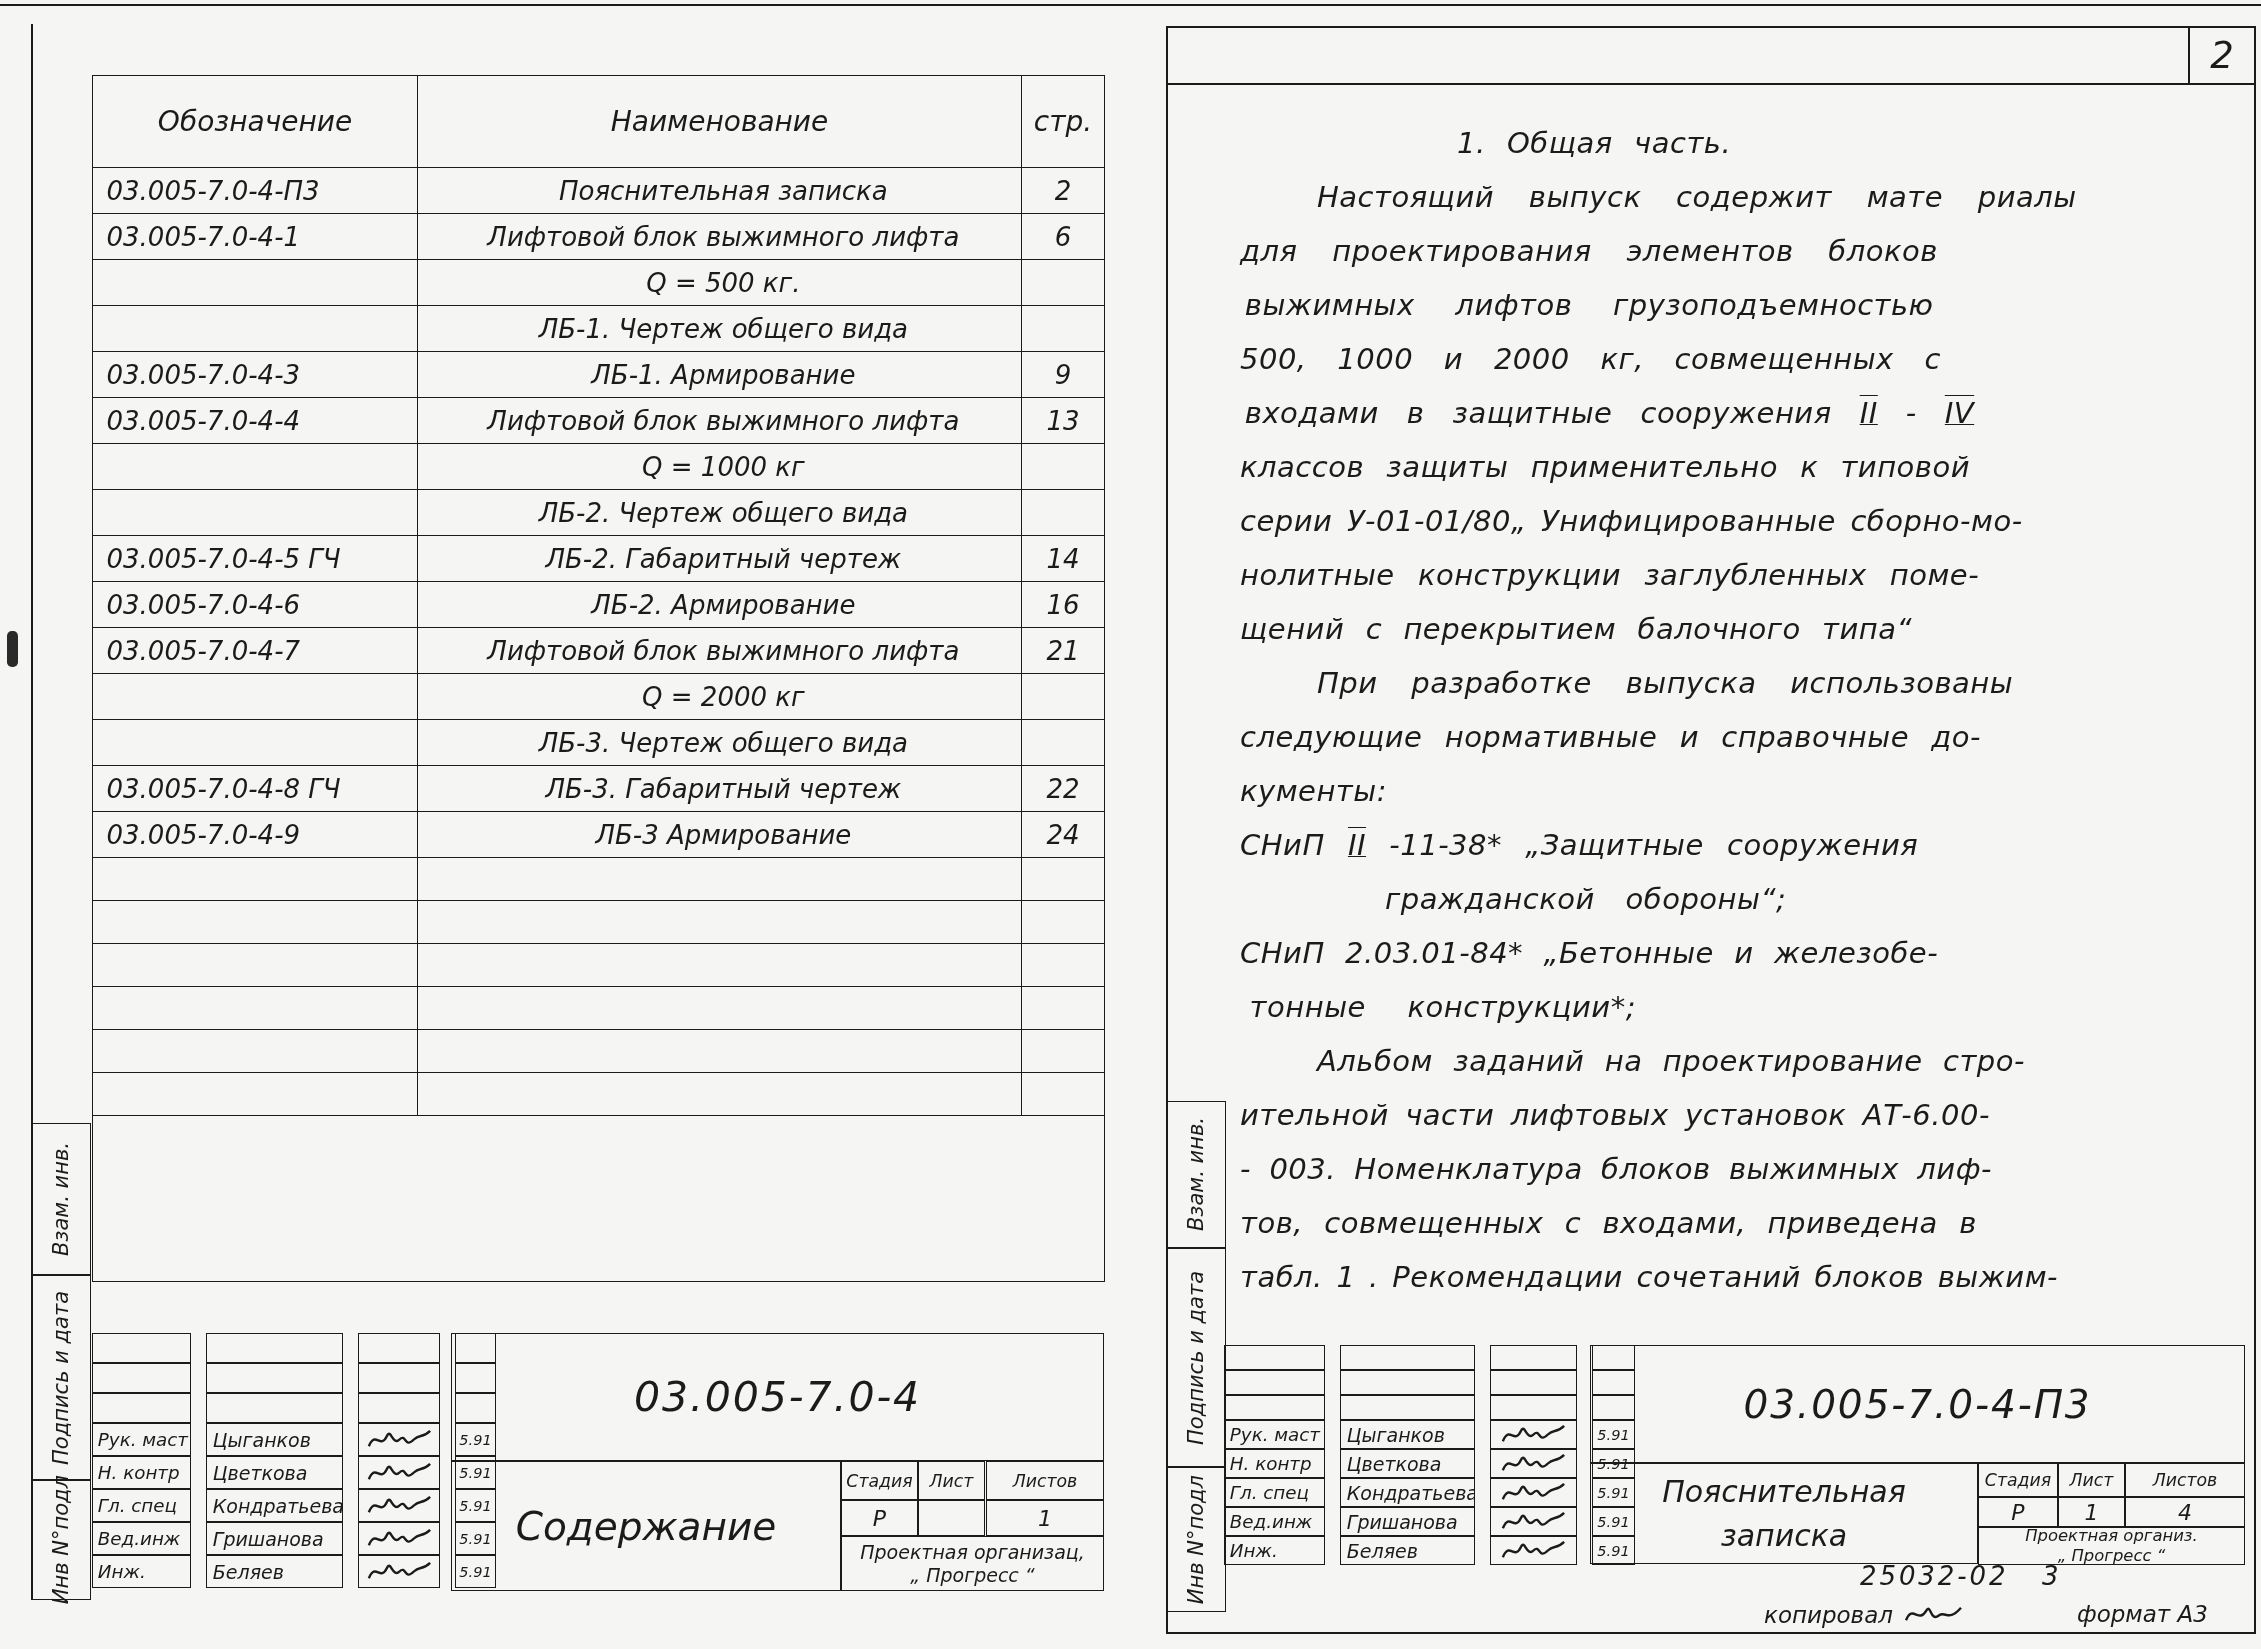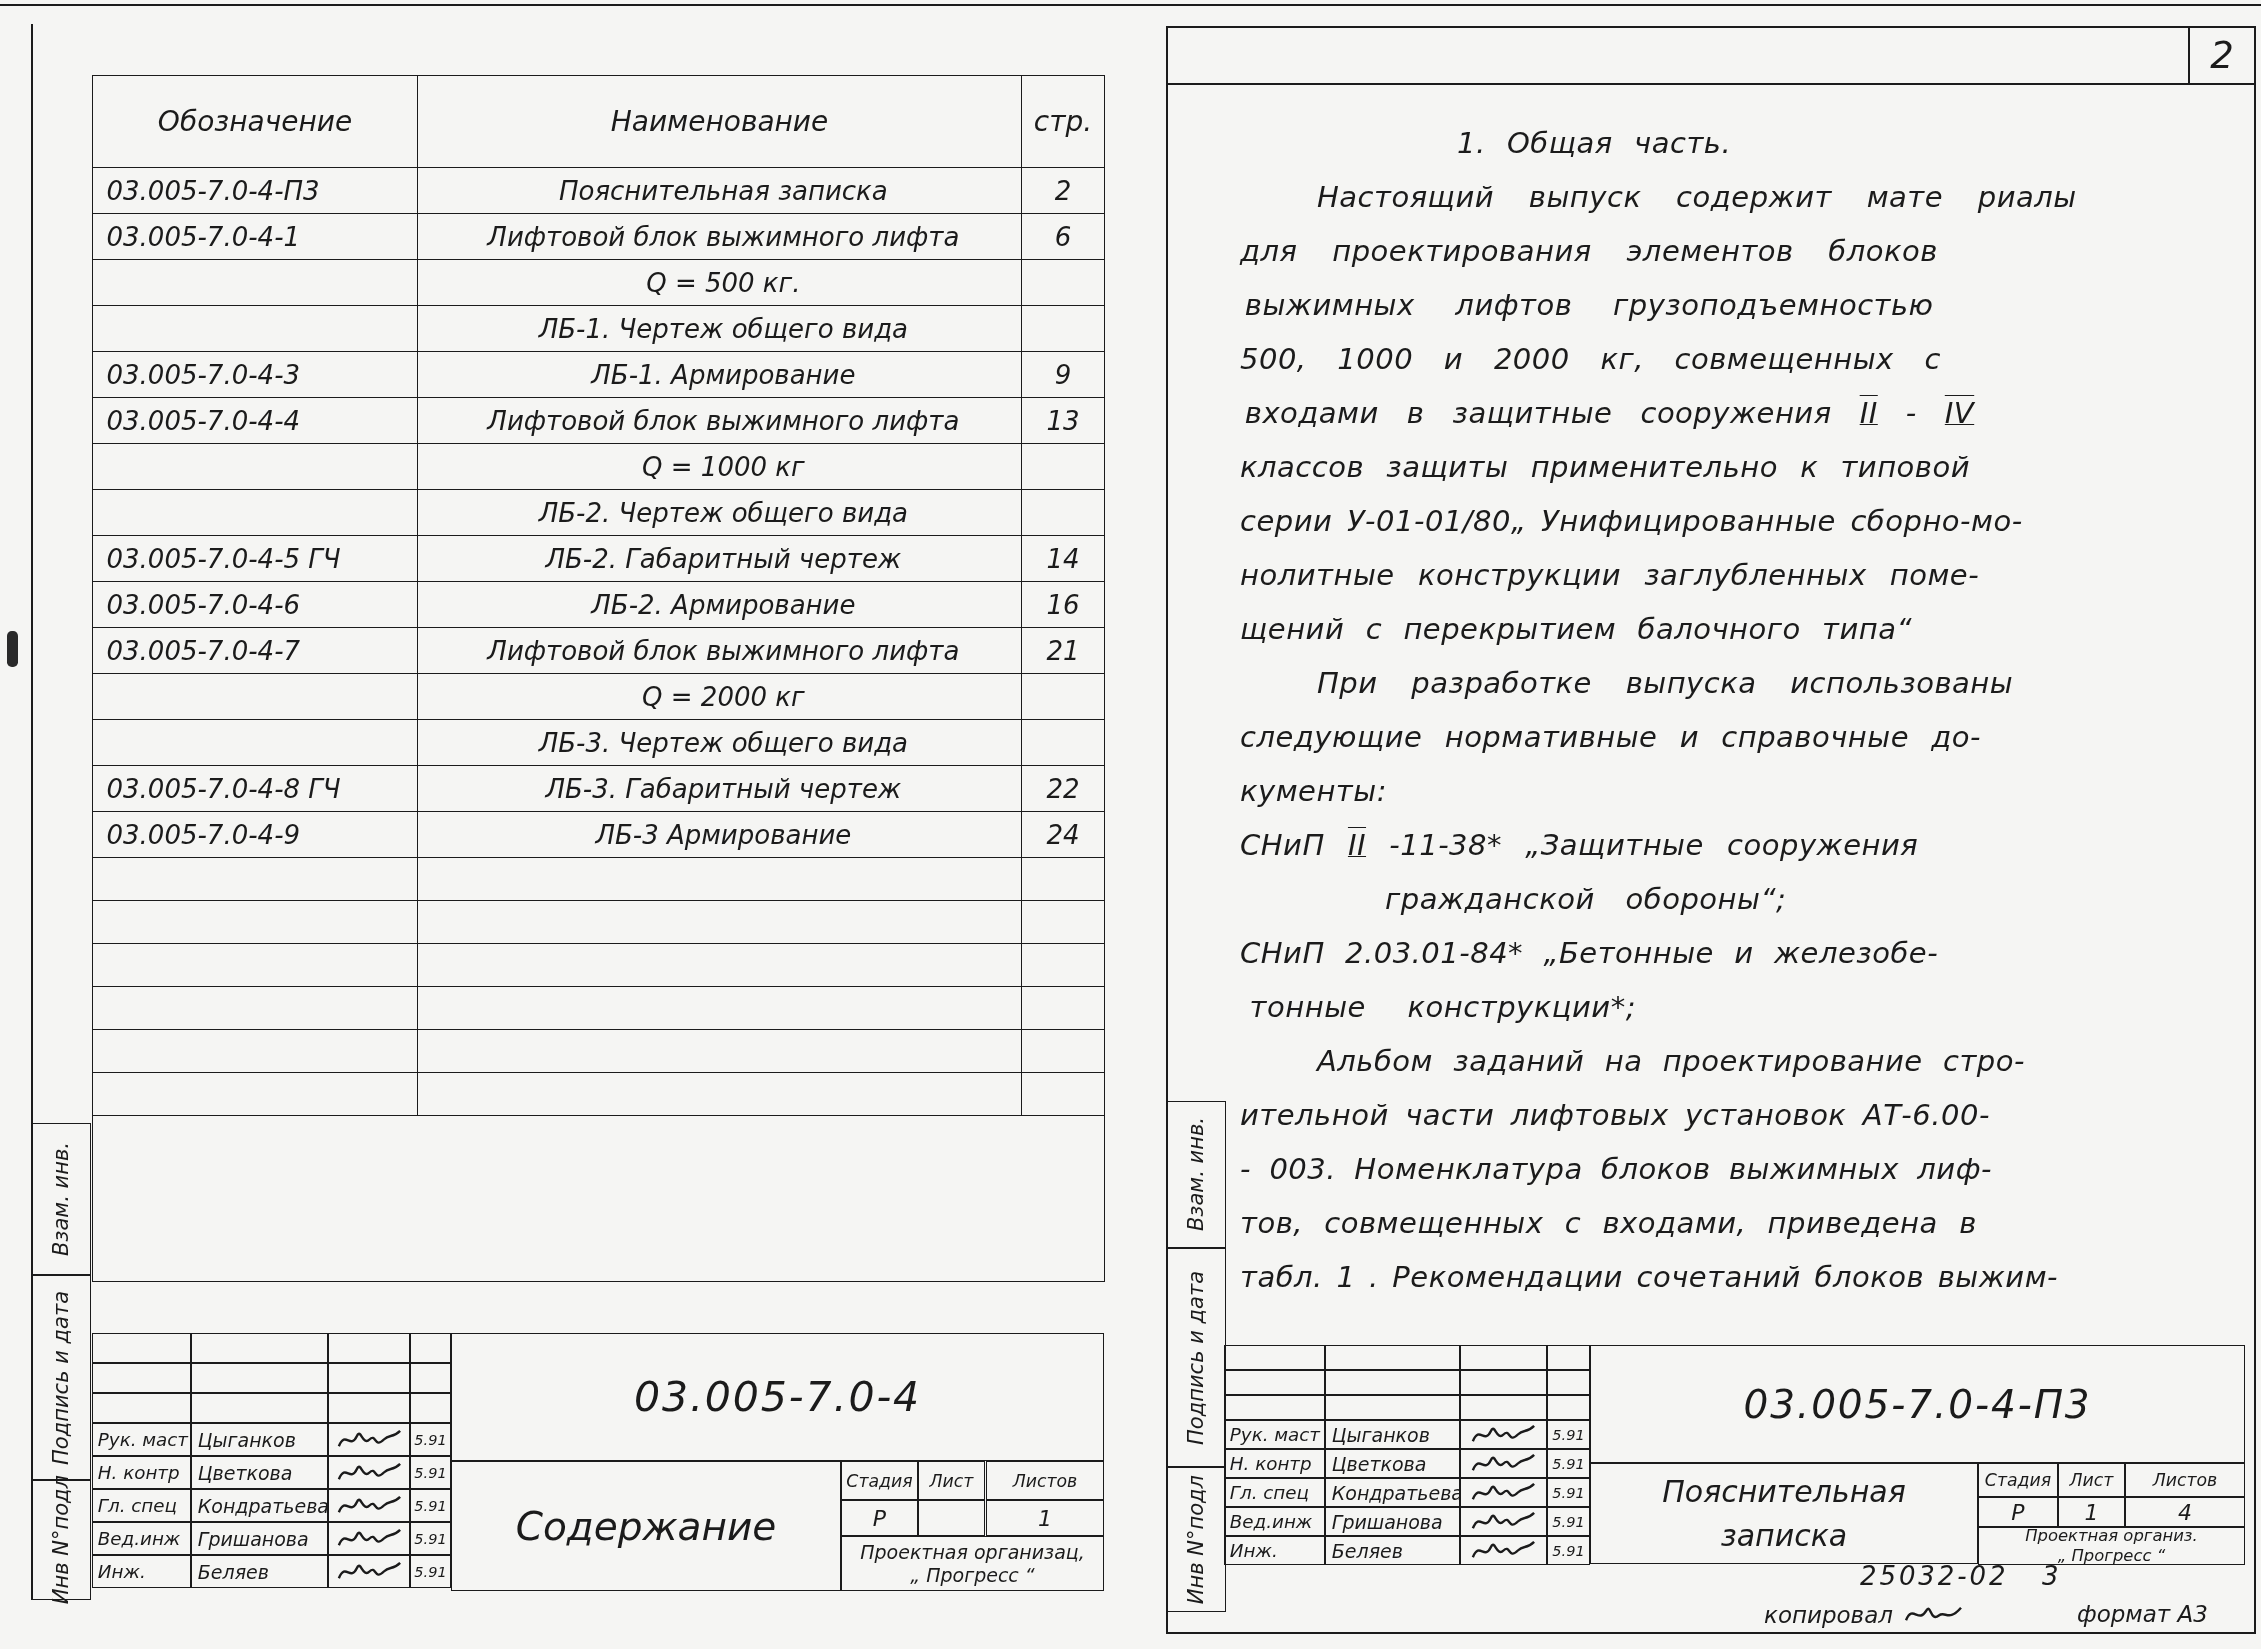--- a/index.html
+++ b/index.html
@@ -20,21 +20,21 @@
   
   #toc{position:absolute;left:92px;top:75px;border-collapse:collapse;table-layout:fixed;}
   #toc th,#toc td{border:1.9px solid #1b1b1b;box-sizing:border-box;padding:0 8.7px;overflow:hidden;}
   #toc th{font-size:28px;font-weight:normal;font-style:italic;}
   #toc td{font-size:26px;font-style:italic;white-space:nowrap;}
   #toc td.c-code{text-align:left;padding-left:13.5px;}
   #toc td.c-name{text-align:center;padding-left:16.4px;}
   #toc td.c-page{text-align:center;}
   
   .stamp{position:absolute;}
-  .srow{display:flex;}
+  .srow{display:flex;gap:15px;}
   .scell{
     border:1.9px solid #1b1b1b;box-sizing:border-box;
     display:flex;align-items:center;justify-content:center;
     font-style:italic;white-space:nowrap;overflow:hidden;
   }
   .role{justify-content:flex-start;padding-left:4.8px;font-size:18.3px;}
   .pname{justify-content:flex-start;padding-left:5.8px;font-size:19px;}
   .pdate{font-size:14.5px;}
   .docnum{font-size:41px;letter-spacing:1.9px;}
   .minitable{position:absolute;}

